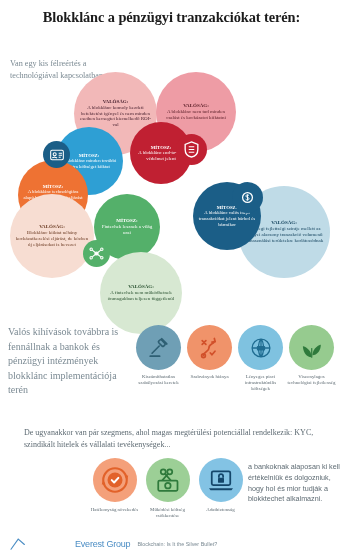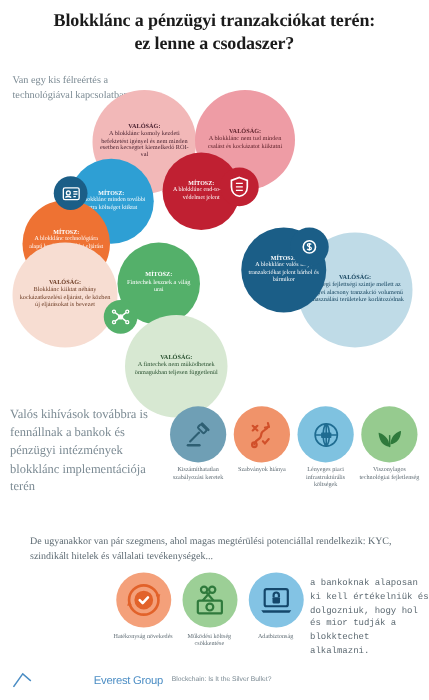--- a/index.html
+++ b/index.html
@@ -86,21 +86,21 @@
   .clab2{
     margin-top:5px;width:53px;text-align:center;
     font-family:"Liberation Serif",serif;
     font-size:4.9px;line-height:1.22;color:#5d6a72;
   }
   .c-eff{background:#f4a07a;}
   .c-cost{background:#9ccf96;}
   .c-sec{background:#83c3e4;}
   .closing{
     position:absolute;left:248px;top:462px;width:95px;
-    font-family:Liberation Mono, monospace;
+    font-family:Liberation Sans, sans-serif;
     font-size:7.2px;line-height:1.5;color:#5d6a72;
   }
 
   
   .footer{position:absolute;left:10px;top:538px;width:333px;display:flex;align-items:center;}
   .logo{display:flex;align-items:center;}
   .logo-mark{width:16px;height:12px;margin-right:1px;position:relative;}
   .logo-text{
     font-family:"Liberation Sans",sans-serif;
     font-size:9px;color:#4b8dc4;letter-spacing:-0.2px;padding-left:48px;
@@ -111,21 +111,20 @@
   }
   svg{display:block;}
 </style>
 </head>
 <body>
 
 <div class="page">
 
   <div class="title">
     <span>Blokklánc a pénzügyi tranzakciókat terén:</span><br>
-    <span>ez lenne a csodaszer?</span>
   </div>
   <div class="intro">Van egy kis félreértés a technológiával kapcsolatban.</div>
 
   <div class="flower">
 
     <div class="petal p-reality-roi">
       <div class="txt"><b>VALÓSÁG:</b><span>A blokklánc komoly kezdeti befektetést igényel és nem minden esetben kecsegtet kiemelkedő ROI-val</span></div>
     </div>
 
     <div class="petal p-reality-fraud">

